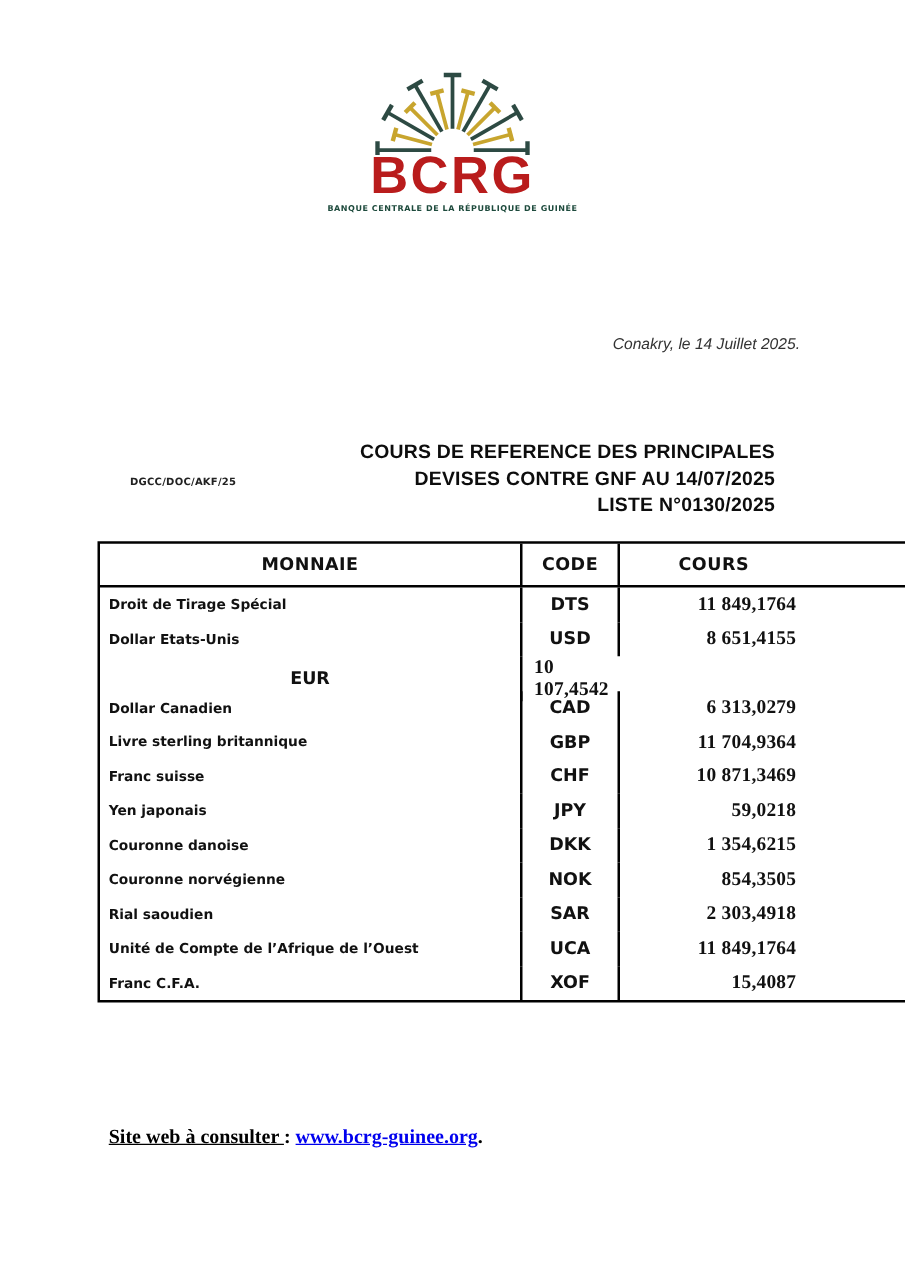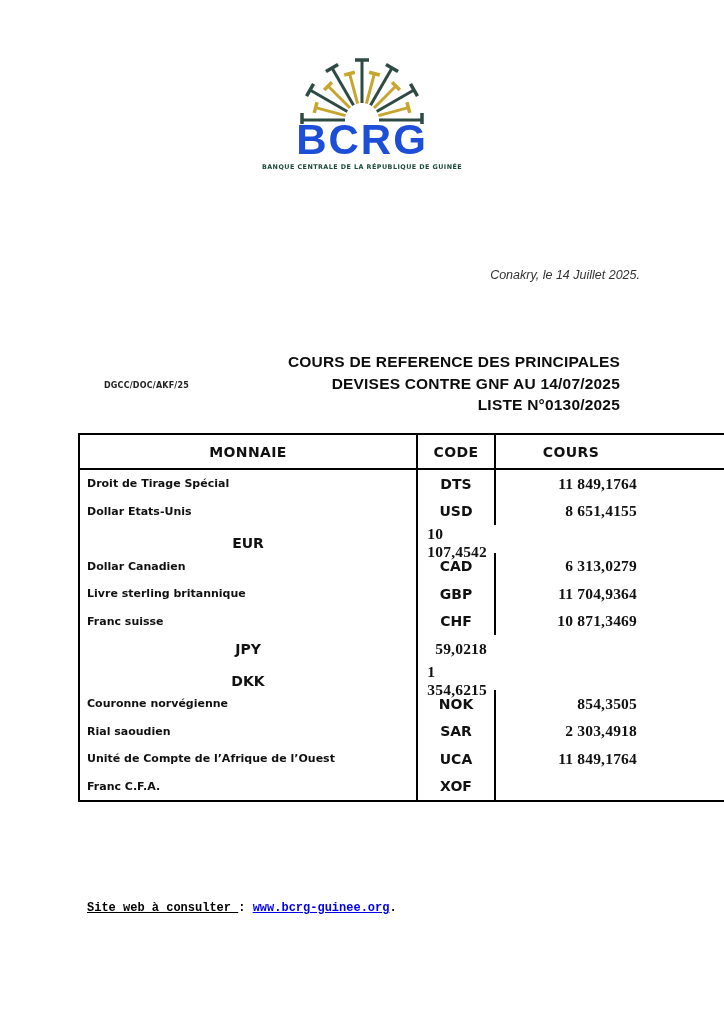--- a/index.html
+++ b/index.html
@@ -121,23 +121,23 @@
     justify-content: flex-end;
     padding-right: 9px;
     letter-spacing: 0.2px;
     padding-left: 48px;
   }
 
   
   .footer-line {
     position: absolute;
     top: 901px; left: 87px;
-    font-family: Liberation Mono, monospace;
-    font-weight: bold;
-    font-size: 12px;
+    font-family: Liberation Serif, serif;
+    font-weight: bold;
+    font-size: 16px;
     color: #000;
   }
   .footer-line .site-label { text-decoration: underline; }
   .footer-line .site-link {
     color: #0000ee;
     text-decoration: underline;
     cursor: pointer;
   }
 </style>
 </head>
@@ -167,21 +167,21 @@
         <line x1="103.93782217350893" y1="20.53847577293368" x2="116.06217782649107" y2="27.53847577293368" stroke="#2d4a43" stroke-width="3.5"></line>
         <line x1="92.0208152801713" y1="63.979184719828694" x2="113.94112549695429" y2="42.05887450304572" stroke="#c8a52e" stroke-width="3"></line>
         <line x1="110.05203820042827" y1="38.16978720651971" x2="117.8302127934803" y2="45.947961799571736" stroke="#c8a52e" stroke-width="3.5"></line>
         <line x1="94.72243186433546" y1="67.5" x2="131.96152422706632" y2="46.000000000000014" stroke="#2d4a43" stroke-width="3"></line>
         <line x1="128.46152422706632" y1="39.93782217350894" x2="135.46152422706632" y2="52.06217782649109" stroke="#2d4a43" stroke-width="3.5"></line>
         <line x1="96.42073904691416" y1="71.60007623325714" x2="126.36443966187528" y2="63.576685835079" stroke="#c8a52e" stroke-width="3"></line>
         <line x1="124.94093491381142" y1="58.26409379048912" x2="127.78794440993914" y2="68.88927787966887" stroke="#c8a52e" stroke-width="3.5"></line>
         <line x1="97" y1="76" x2="140" y2="76" stroke="#2d4a43" stroke-width="3"></line>
         <line x1="140" y1="69" x2="140" y2="83" stroke="#2d4a43" stroke-width="3.5"></line>
       </svg>
-    <div class="wordmark" style="color: #1d4ed8;">BCRG</div>
+    <div class="wordmark" style="color: #b91c1c;">BCRG</div>
     <div class="caption" style="color: rgb(29, 74, 60);">BANQUE CENTRALE DE LA RÉPUBLIQUE DE GUINÉE</div>
   </div>
 
   <div class="dateline">Conakry, le 14 Juillet 2025.</div>
 
   <div class="reference">DGCC/DOC/AKF/25</div>
 
   <div class="doc-title">
     <div>COURS DE REFERENCE DES PRINCIPALES</div>
     <div>DEVISES CONTRE GNF AU 14/07/2025</div>
@@ -218,24 +218,26 @@
           <div class="cell cell-label">Livre sterling britannique</div>
           <div class="cell cell-code">GBP</div>
           <div class="cell cell-value">11 704,9364</div>
         </div>
         <div class="trow">
           <div class="cell cell-label">Franc suisse</div>
           <div class="cell cell-code">CHF</div>
           <div class="cell cell-value">10 871,3469</div>
         </div>
         <div class="trow">
+          <div class="cell cell-label">Yen japonais</div>
           <div class="cell cell-code">JPY</div>
           <div class="cell cell-value">59,0218</div>
         </div>
         <div class="trow">
+          <div class="cell cell-label">Couronne danoise</div>
           <div class="cell cell-code">DKK</div>
           <div class="cell cell-value">1 354,6215</div>
         </div>
         <div class="trow">
           <div class="cell cell-label">Couronne norvégienne</div>
           <div class="cell cell-code">NOK</div>
           <div class="cell cell-value">854,3505</div>
         </div>
         <div class="trow">
           <div class="cell cell-label">Rial saoudien</div>
@@ -243,20 +245,21 @@
           <div class="cell cell-value">2 303,4918</div>
         </div>
         <div class="trow">
           <div class="cell cell-label">Unité de Compte de l’Afrique de l’Ouest</div>
           <div class="cell cell-code">UCA</div>
           <div class="cell cell-value">11 849,1764</div>
         </div>
         <div class="trow">
           <div class="cell cell-label">Franc C.F.A.</div>
           <div class="cell cell-code">XOF</div>
+          <div class="cell cell-value">15,4087</div>
         </div>
       </div>
   </div>
 
   <div class="footer-line">
     <span class="site-label">Site web à consulter </span><span>: </span><a class="site-link" style="color: rgb(0, 0, 238);">www.bcrg-guinee.org</a><span>.</span>
   </div>
 
 </div>
 

